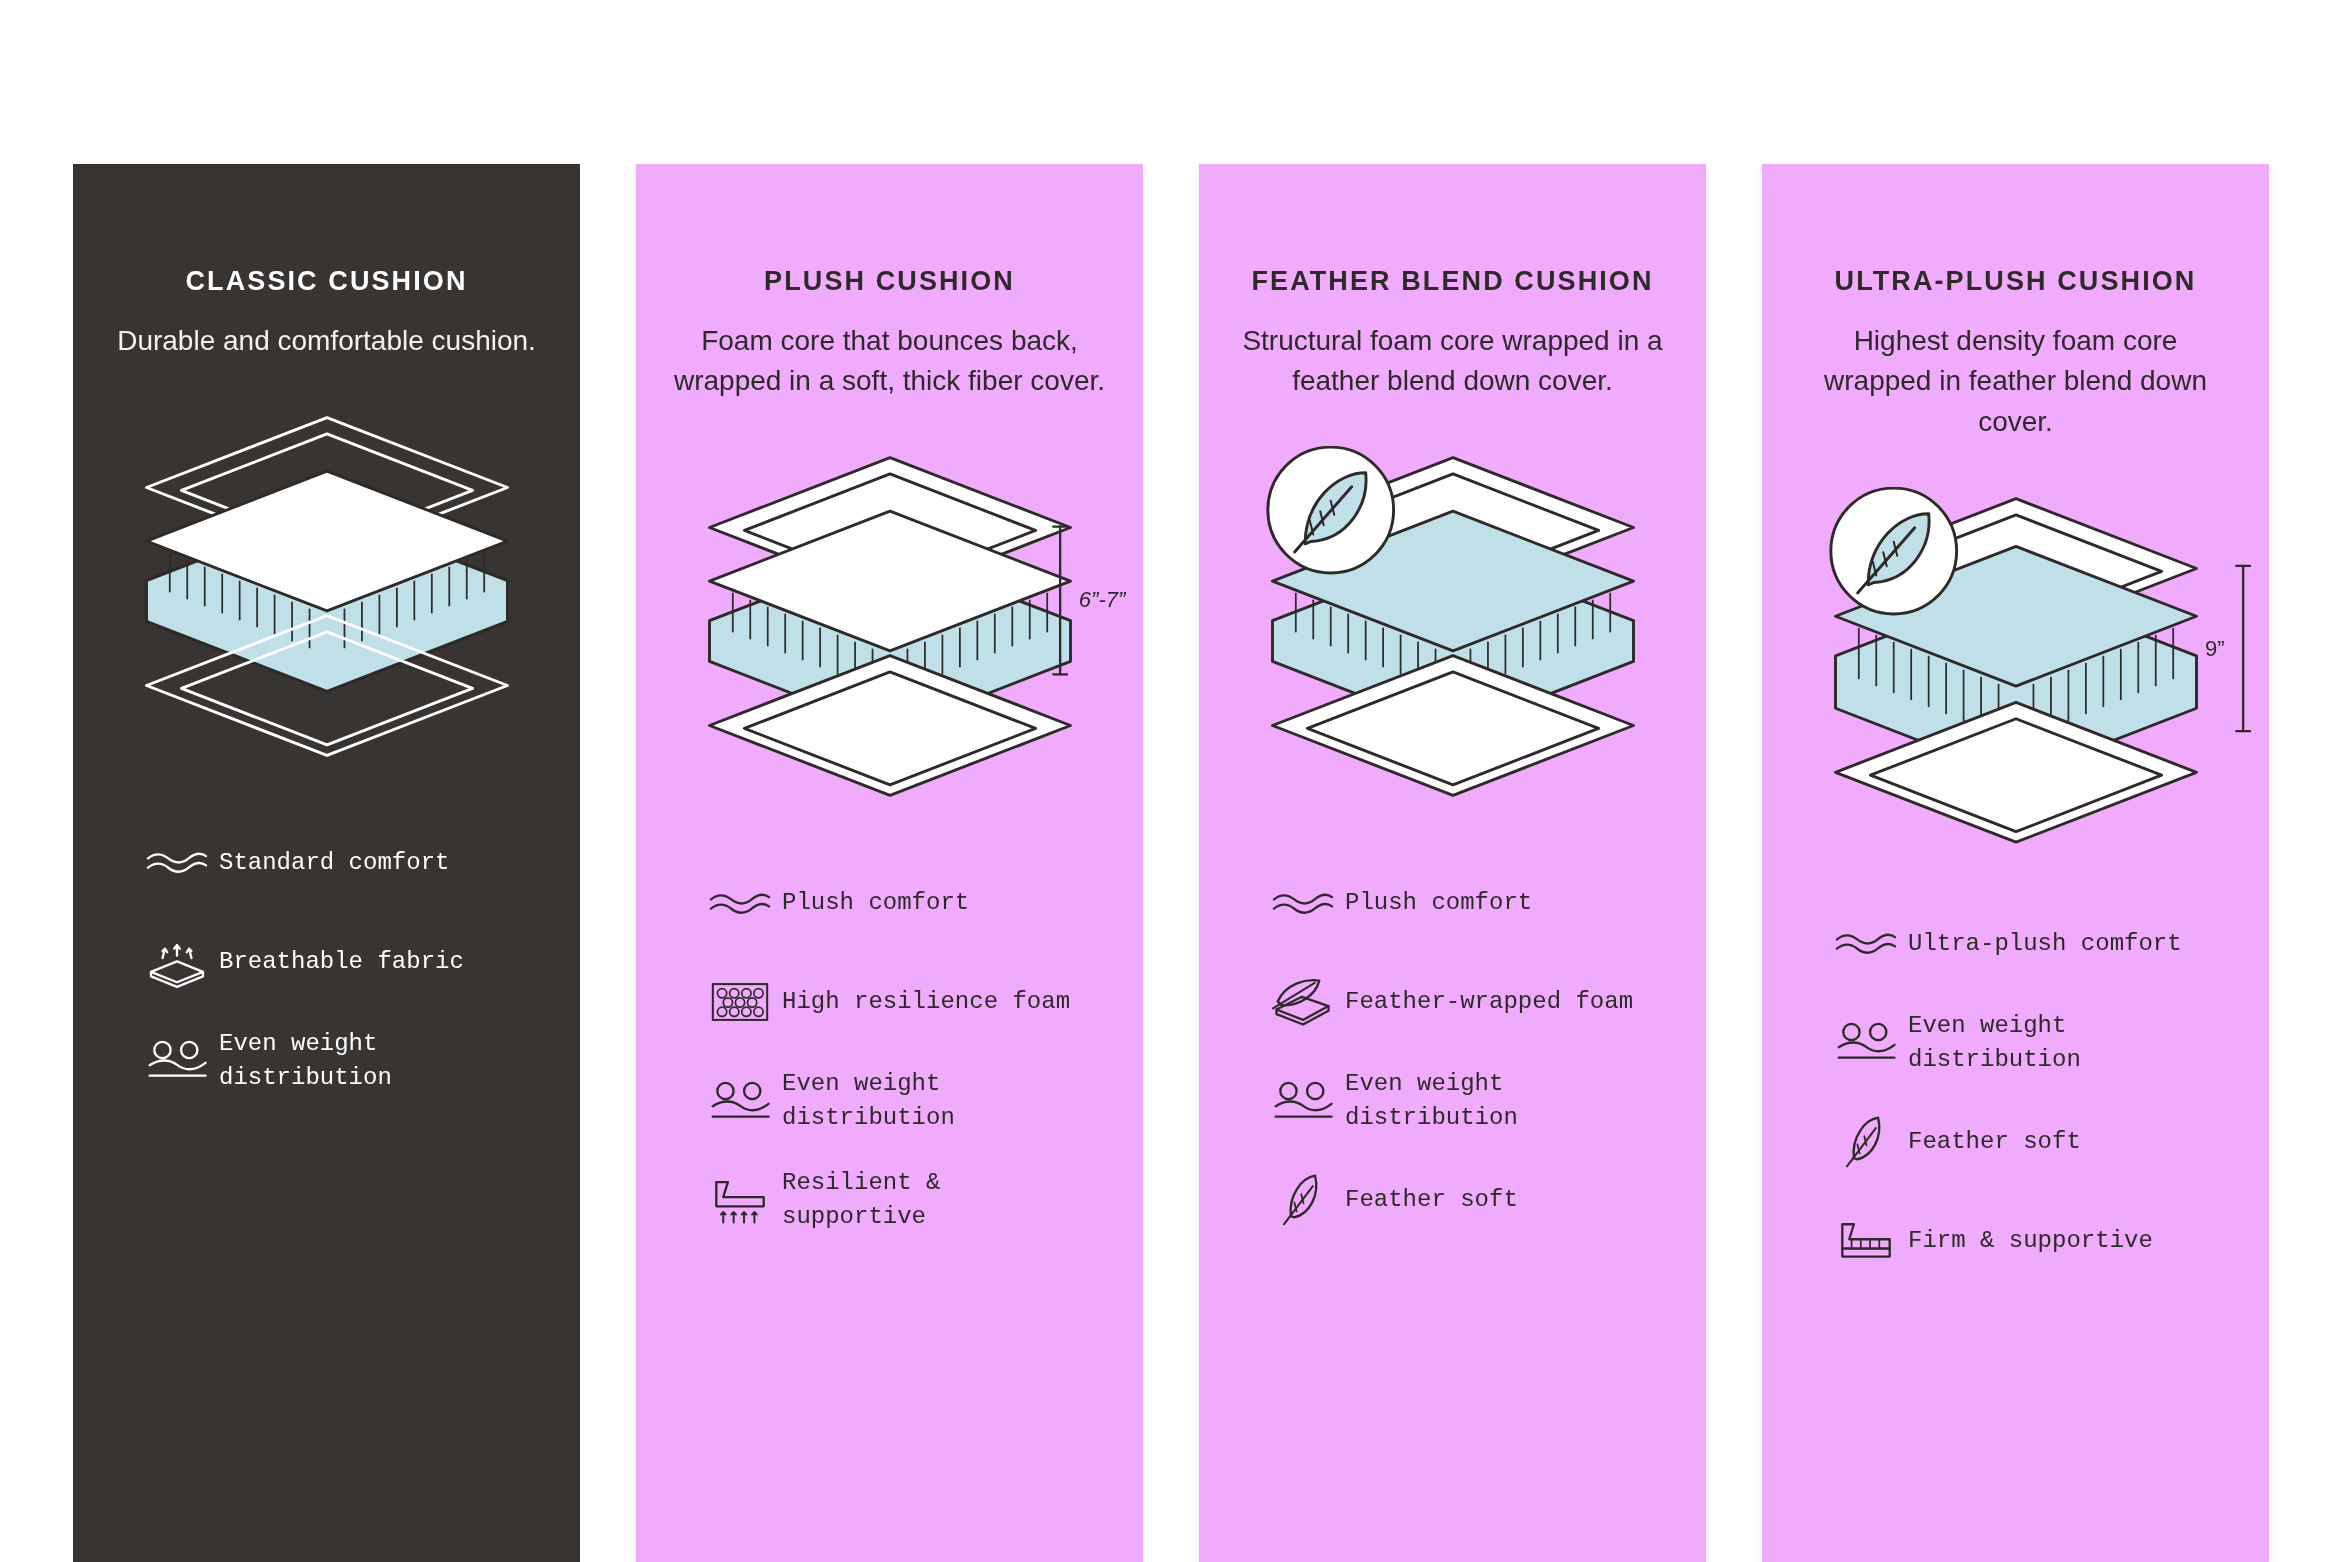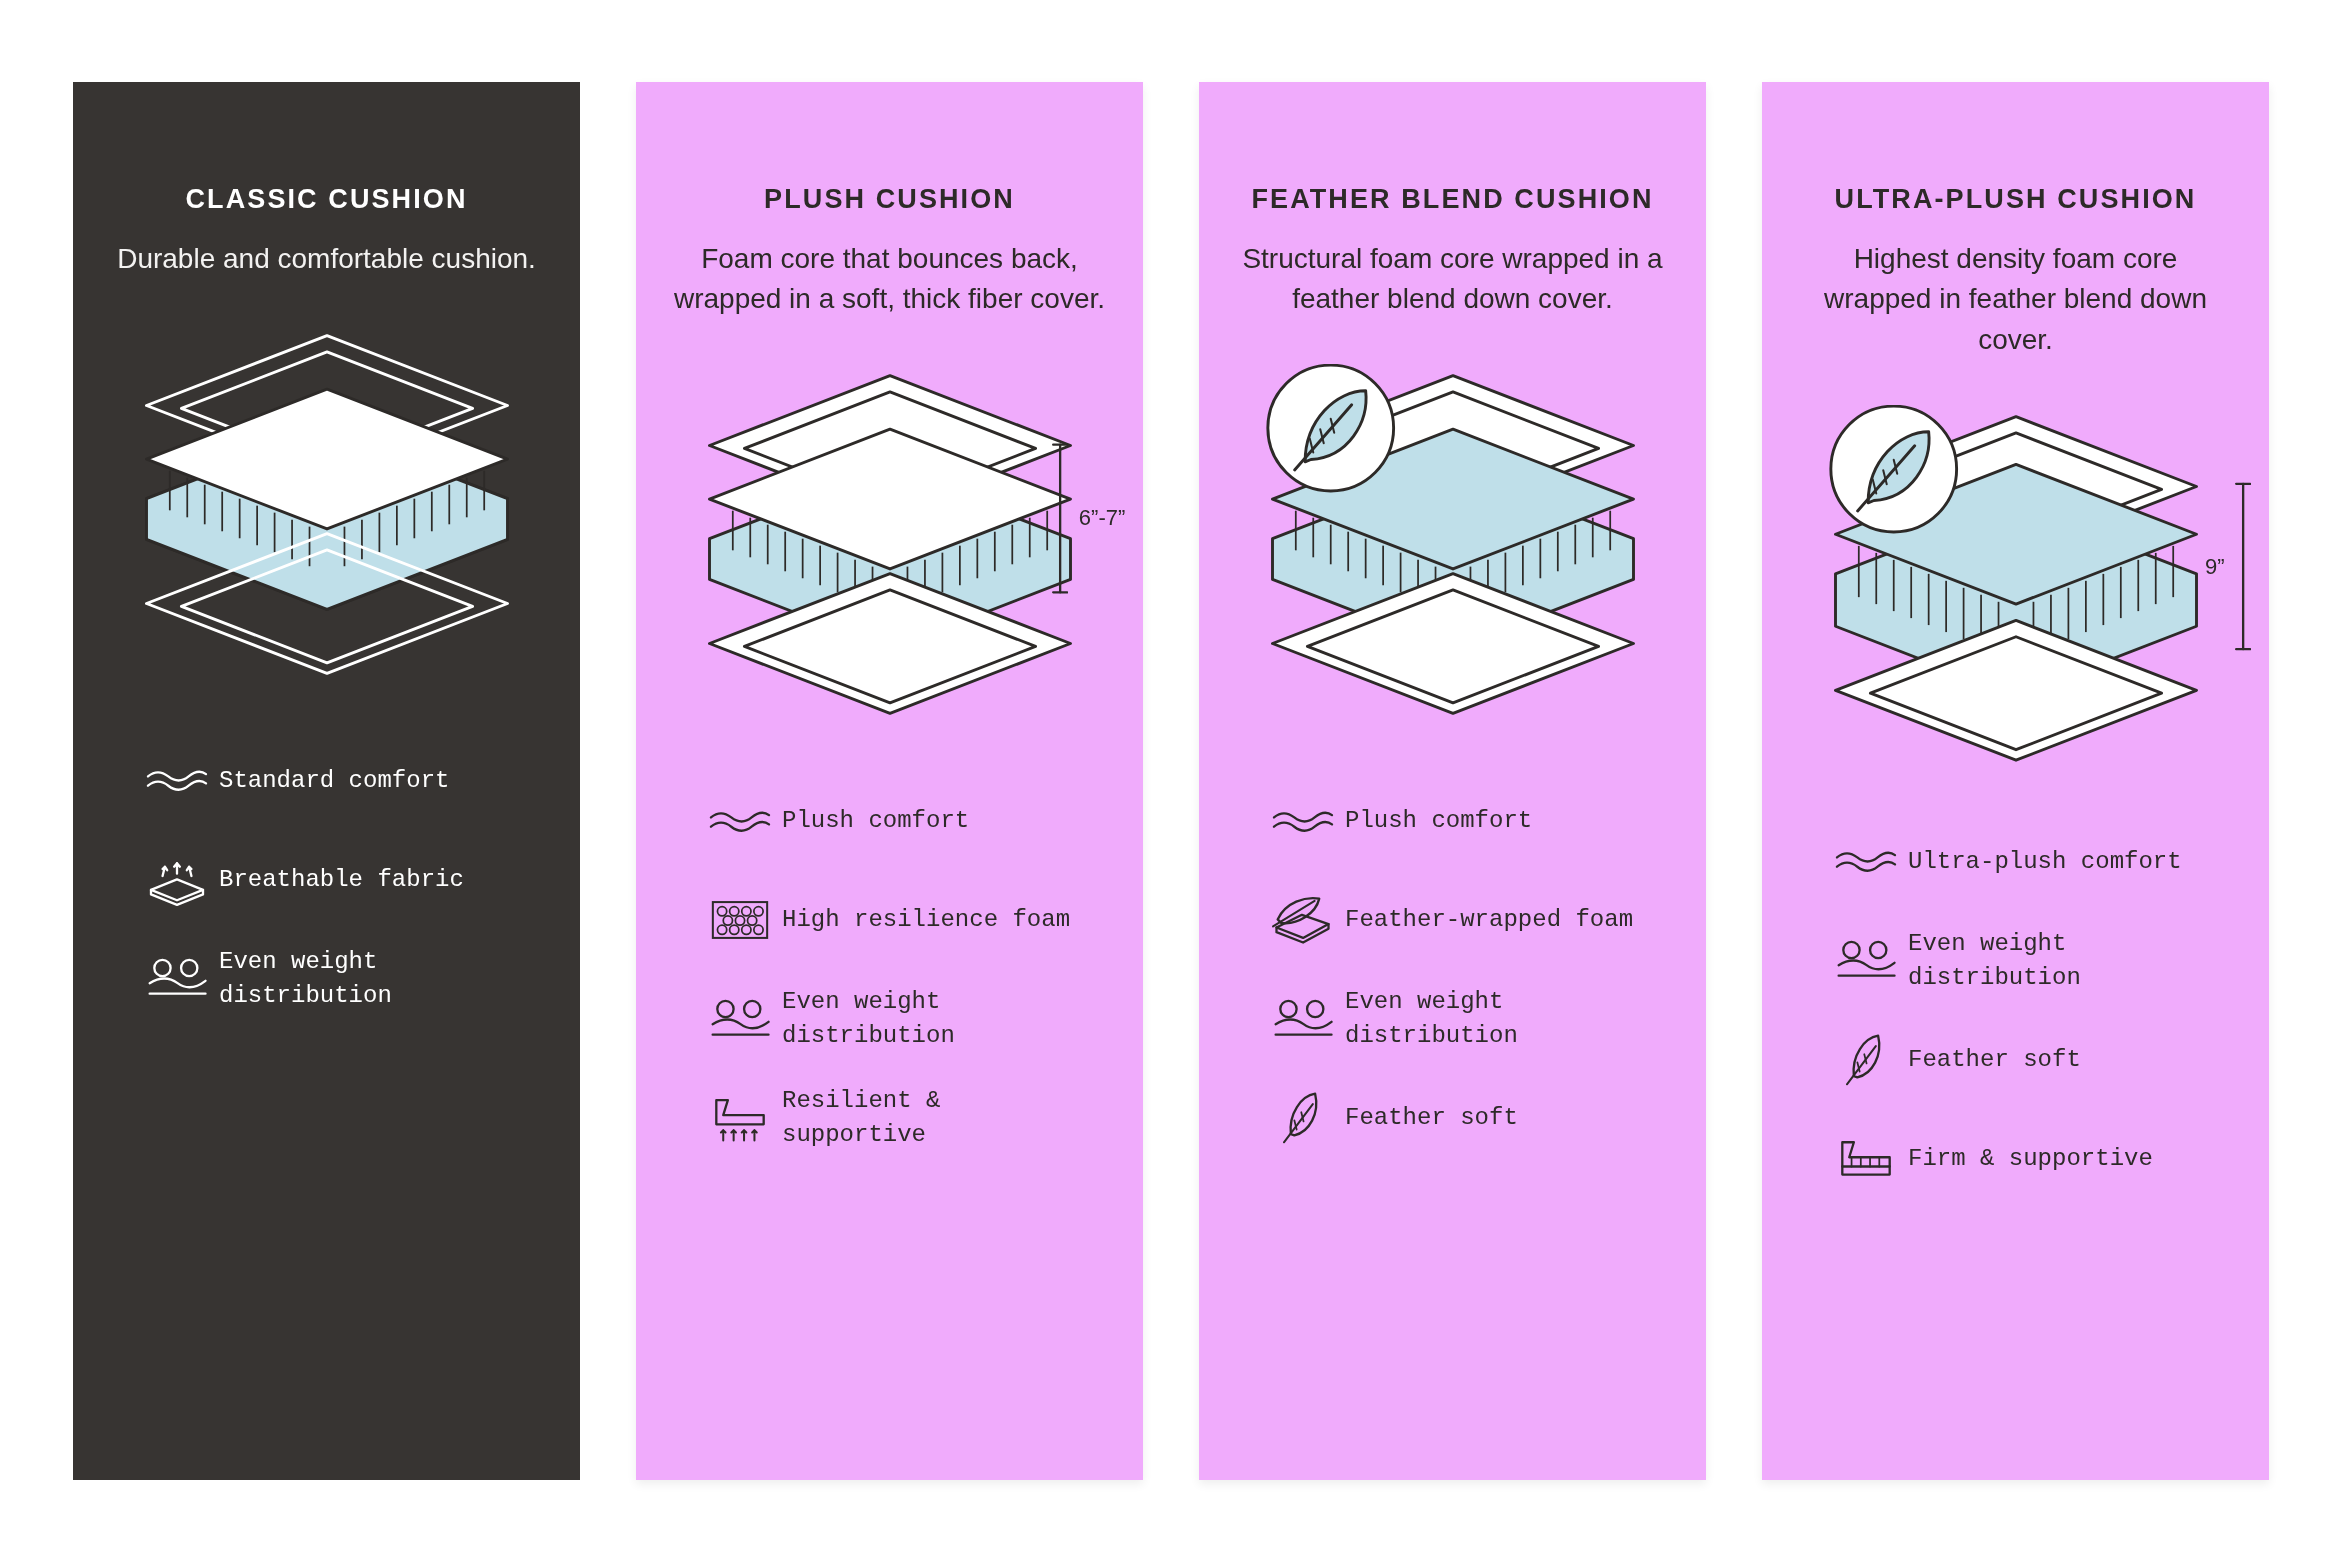--- a/index.html
+++ b/index.html
@@ -11,21 +11,21 @@
     width: 2342px;
     height: 1562px;
     font-family: "Liberation Sans", sans-serif;
     overflow: hidden;
   }
   .board {
     position: relative;
     width: 2342px;
     height: 1562px;
     display: flex;
-    align-items: center;
+    align-items: flex-end;
     justify-content: center;
     gap: 56px;
     box-sizing: border-box;
   }
   .card {
     width: 507px;
     height: 1398px;
     box-sizing: border-box;
     padding: 23px 35px 0 35px;
     display: flex;
@@ -233,21 +233,21 @@
             <line x1="560" y1="276" x2="560" y2="344"></line>
               <line x1="590" y1="264" x2="590" y2="332"></line>
             <line x1="620" y1="252" x2="620" y2="320"></line>
           </g>
         </g>
         <g>
           <polygon points="350,360 660,480 350,600 40,480" fill="#ffffff"></polygon>
           <polygon points="350,388 600,485 350,582 100,485" fill="#ffffff"></polygon>
         </g>
       </svg>
-      <div class="dim" style="right:-5.8px; top:99px;">
+      <div class="dim" style="right:-5.8px; top:99px;font-style:italic;">
         <svg width="16.3" height="157" viewBox="0 0 28 270" fill="none" stroke="#2d2a28" stroke-width="4" stroke-linecap="round">
           <line x1="14" y1="8" x2="14" y2="262"></line>
           <line x1="2" y1="8" x2="26" y2="8"></line>
           <line x1="2" y1="262" x2="26" y2="262"></line>
         </svg>
         <span class="lbl">6”-7”</span>
       </div>
     </div>
 
     <div class="features">

